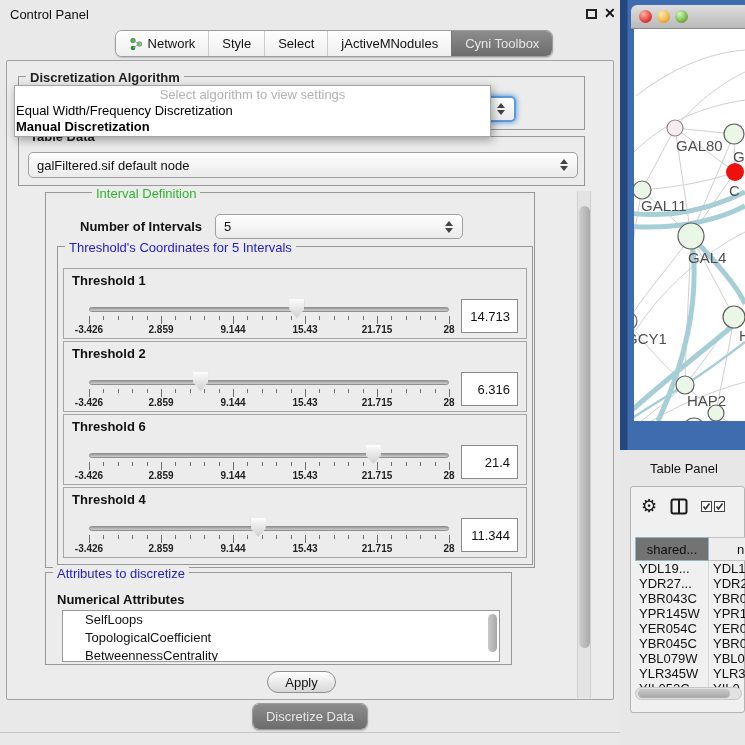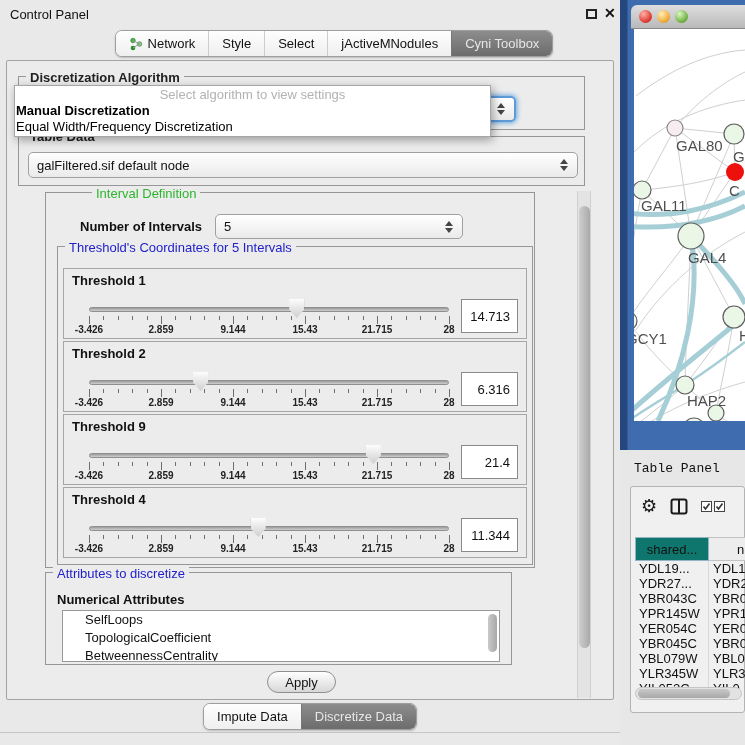--- a/index.html
+++ b/index.html
@@ -62,27 +62,27 @@
   .net-frame{left:620px;top:0;width:125px;height:450px;background:linear-gradient(90deg,#24477d 0px,#24477d 7px,#3e6cae 8px);}
   .net-titlebar{left:631px;top:5px;width:114px;height:24px;background:linear-gradient(#dedede,#b9b9b9);border-bottom:1px solid #8a8a8a;border-top-left-radius:6px;}
   .light{position:absolute;top:10px;width:13px;height:13px;border-radius:50%;}
   .light.red{left:639px;background:radial-gradient(circle at 35% 30%,#ffb3a8,#e2423a 60%,#a31d14);}
   .light.yellow{left:657px;background:radial-gradient(circle at 35% 30%,#ffeebc,#f2b13f 60%,#c07b10);}
   .light.green{left:675px;background:radial-gradient(circle at 35% 30%,#d9f6c4,#79b84b 60%,#3f7a1c);}
   .net-content{left:634px;top:29px;width:111px;height:392px;background:#ffffff;overflow:hidden;}
   .net-content svg{display:block;}
 
   .tp-region{left:620px;top:450px;width:125px;height:295px;background:#e7e7e7;}
-  .tp-title{position:absolute;left:14px;top:11px;font-size:13px;color:#111;font-family:Liberation Mono, monospace;}
+  .tp-title{position:absolute;left:30px;top:11px;font-size:13px;color:#111;}
   .tp-panel{left:630px;top:486px;width:115px;height:227px;background:#f0f0f0;border:1px solid #b3b3b3;border-radius:3px;}
   .tp-toolbar{position:absolute;left:10px;top:10px;display:flex;align-items:center;gap:13px;}
   .gear{font-size:18px;color:#1a1a1a;line-height:18px;}
   .tbl{position:absolute;left:4px;top:50px;width:300px;}
   .tbl-head{display:flex;height:24px;}
-  .th1{width:74px;background:#0f766e;border:1px solid #93b6c6;display:flex;align-items:center;justify-content:center;font-size:13px;color:#111;}
+  .th1{width:74px;background:#737373;border:1px solid #93b6c6;display:flex;align-items:center;justify-content:center;font-size:13px;color:#111;}
   .th2{width:120px;background:#ededed;border:1px solid #c2c2c2;border-left:none;display:flex;align-items:center;font-size:13px;color:#111;padding-left:28px;}
   .trow{display:flex;height:15px;line-height:15px;font-size:13px;color:#111;}
   .td1{width:74px;padding-left:4px;white-space:nowrap;overflow:hidden;border-right:1px solid #d9d9d9;}
   .td2{width:120px;padding-left:4px;white-space:nowrap;overflow:hidden;}
   .h-scroll-track{position:absolute;left:4px;top:200px;width:107px;height:13px;background:#e2e2e2;border:1px solid #c6c6c6;border-radius:7px;}
   .h-scroll-thumb{position:absolute;left:2px;top:1px;width:92px;height:9px;border-radius:5px;background:linear-gradient(#c9c9c9,#a8a8a8);}
 </style>
 </head>
 <body>
 
@@ -127,22 +127,22 @@
   <div class="combo focused" style="left:28px;top:96px;width:488px;height:26px;">
     <span class="spin">
         <span class="arr-up"></span>
         <span class="arr-dn"></span>
       </span>
   </div>
 
   <div class="abs popup">
     <div class="hint">Select algorithm to view settings</div>
     <div>
+        <div class="item">Equal Width/Frequency Discretization</div>
         <div class="item b">Manual Discretization</div>
-        <div class="item">Equal Width/Frequency Discretization</div>
       </div>
   </div>
 
   <div class="abs group" style="left:18px;top:136px;width:567px;height:50px;"></div>
   <span class="group-label g-dark" style="left:26px;top:129px;z-index:2;">Table Data</span>
   <div class="combo" style="left:28px;top:152px;width:550px;height:26px;">
     <span>galFiltered.sif default node</span>
     <span class="spin">
         <span class="arr-up"></span>
         <span class="arr-dn"></span>
@@ -237,21 +237,21 @@
           <span class="ticklabel" style="left: 72px;">2.859</span>
           <span class="ticklabel" style="left: 144px;">9.144</span>
           <span class="ticklabel" style="left: 216px;">15.43</span>
           <span class="ticklabel" style="left: 288px;">21.715</span>
           <span class="ticklabel" style="left: 360px;">28</span>
           <div class="thr-handle" style="left: 104.099px;"></div>
         </div>
         <div class="thr-value">6.316</div>
       </div>
       <div class="thr-panel" style="top: 414px;">
-        <div class="thr-label">Threshold 9</div>
+        <div class="thr-label">Threshold 6</div>
         <div class="thr-slider">
           <div class="thr-track"></div>
           <span class="tick" style="left: 0px; top: 19px; height: 8px;"></span>
           <span class="tick" style="left: 14.4px; top: 19px; height: 4px;"></span>
           <span class="tick" style="left: 28.8px; top: 19px; height: 4px;"></span>
           <span class="tick" style="left: 43.2px; top: 19px; height: 4px;"></span>
           <span class="tick" style="left: 57.6px; top: 19px; height: 4px;"></span>
           <span class="tick" style="left: 72px; top: 19px; height: 8px;"></span>
           <span class="tick" style="left: 86.4px; top: 19px; height: 4px;"></span>
           <span class="tick" style="left: 100.8px; top: 19px; height: 4px;"></span>
@@ -338,23 +338,20 @@
   </div>
 
   <div class="abs v-scroll-track"></div>
   <div class="abs v-scroll-thumb"></div>
 
   <div class="abs apply-btn">Apply</div>
 
   <div class="abs bottom-line"></div>
   <div class="abs tabs-bottom-wrap">
     <div class="tabgroup">
-        <div class="tab">
-          <span>Impute Data</span>
-        </div>
         <div class="tab sel">
           <span>Discretize Data</span>
         </div>
       </div>
   </div>
 
   <div class="abs net-frame"></div>
   <div class="abs net-titlebar"></div>
   <span class="light red"></span>
   <span class="light yellow"></span>

